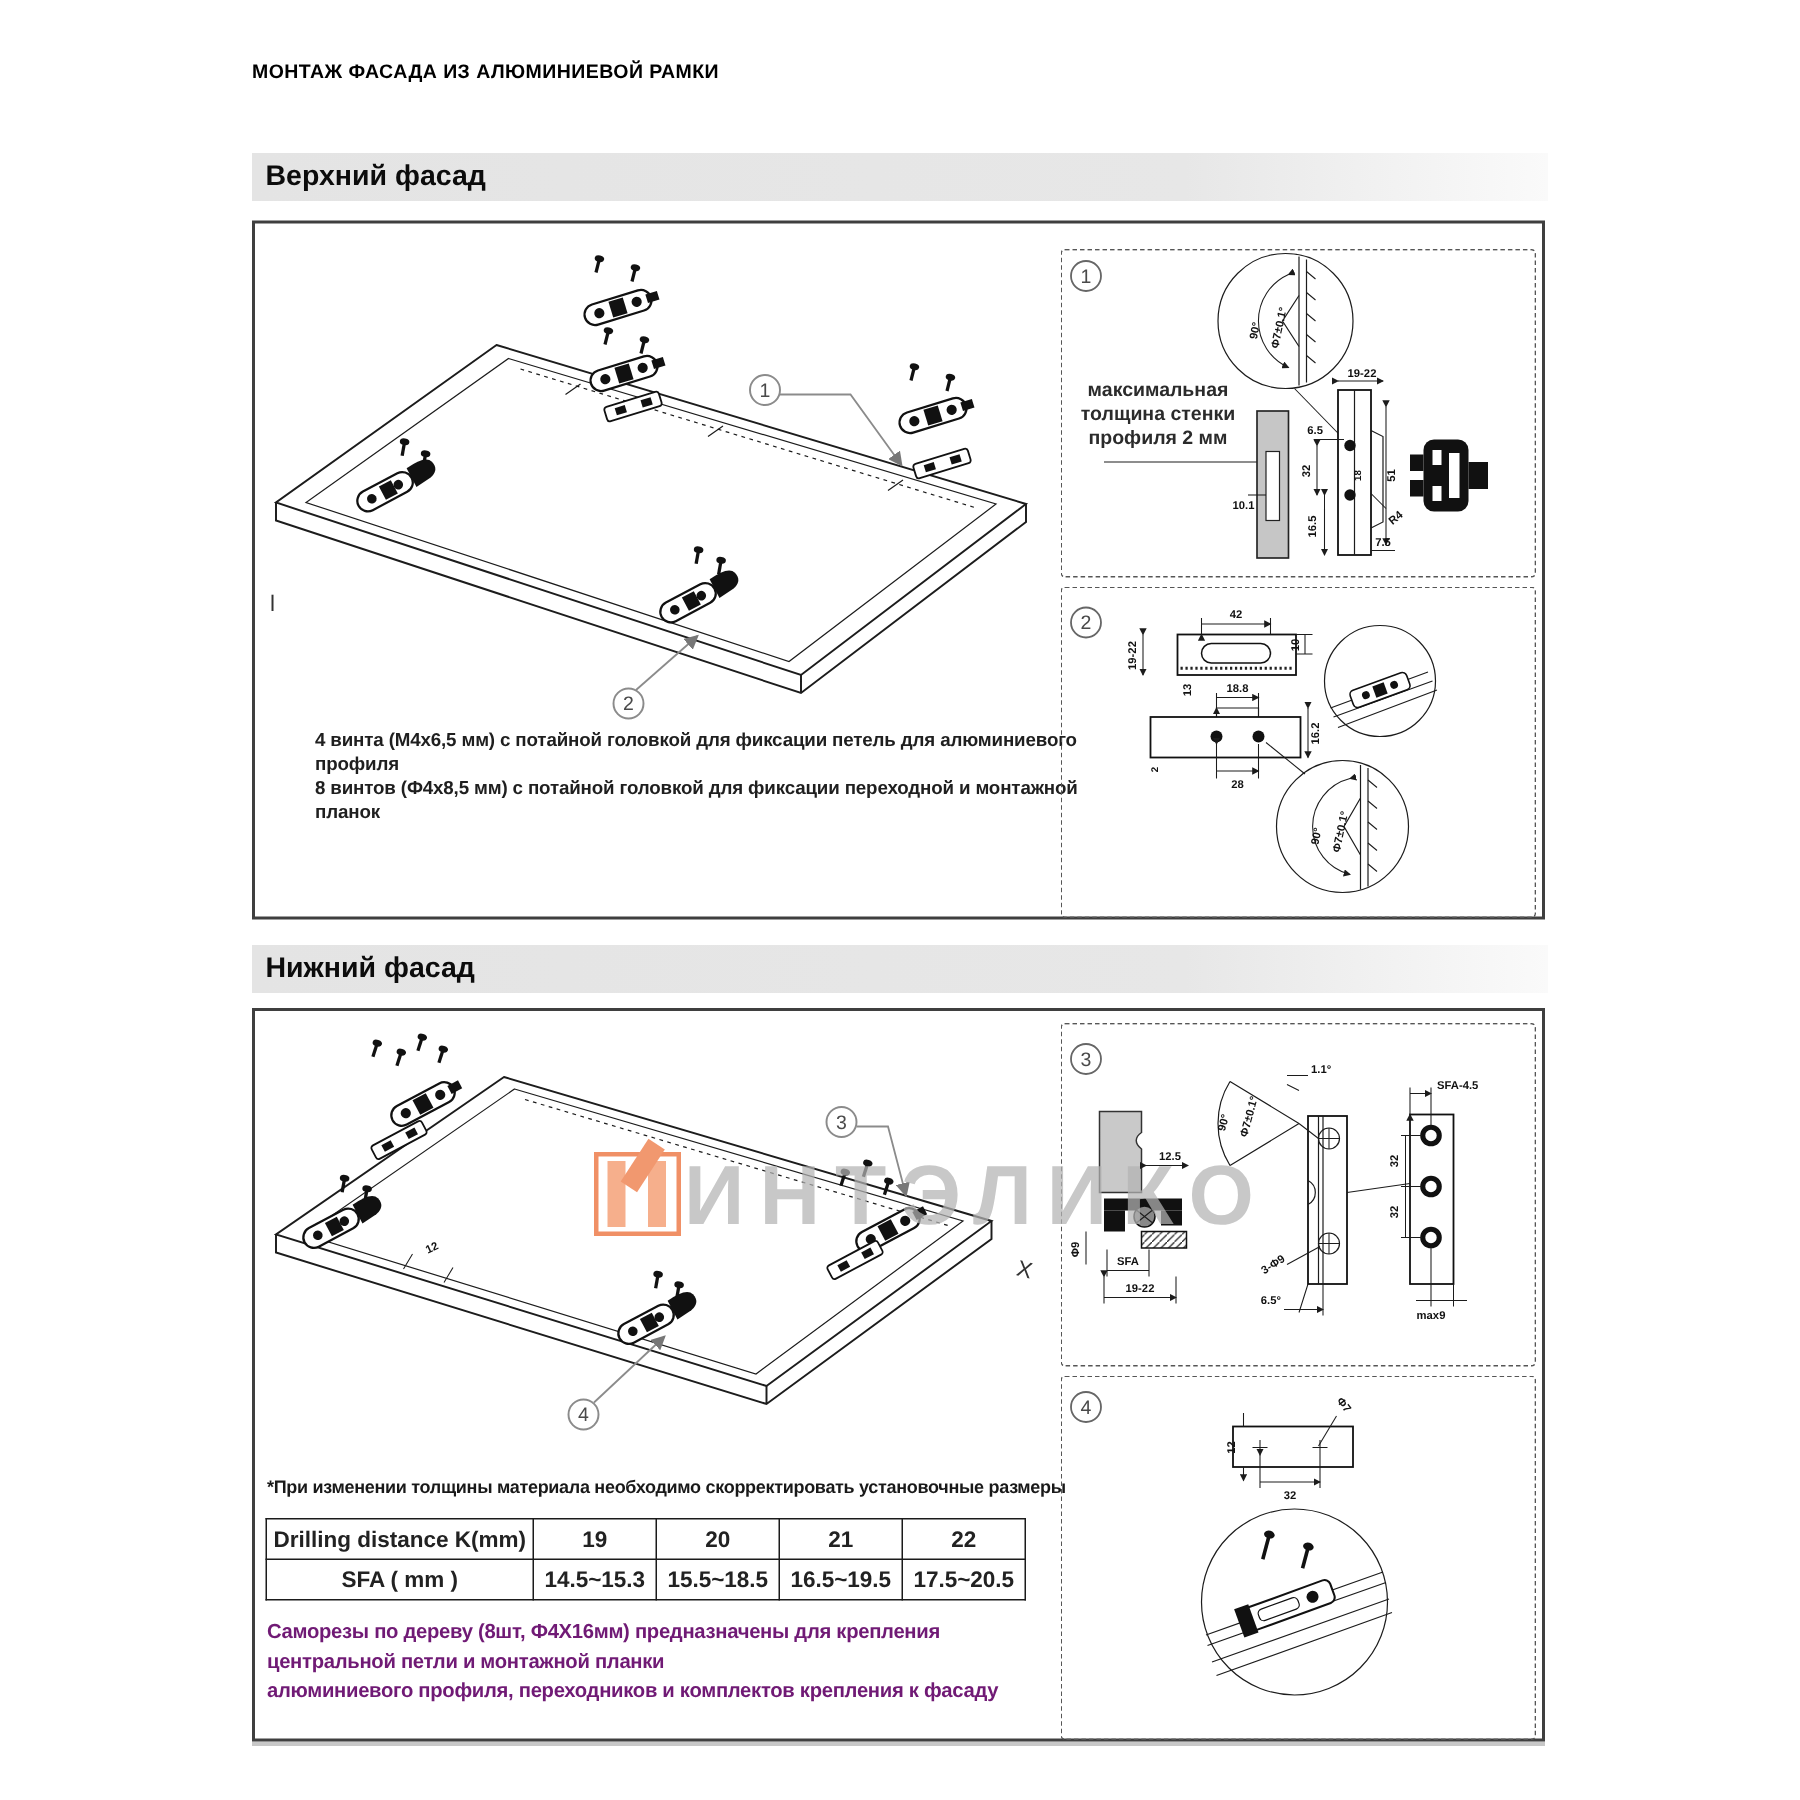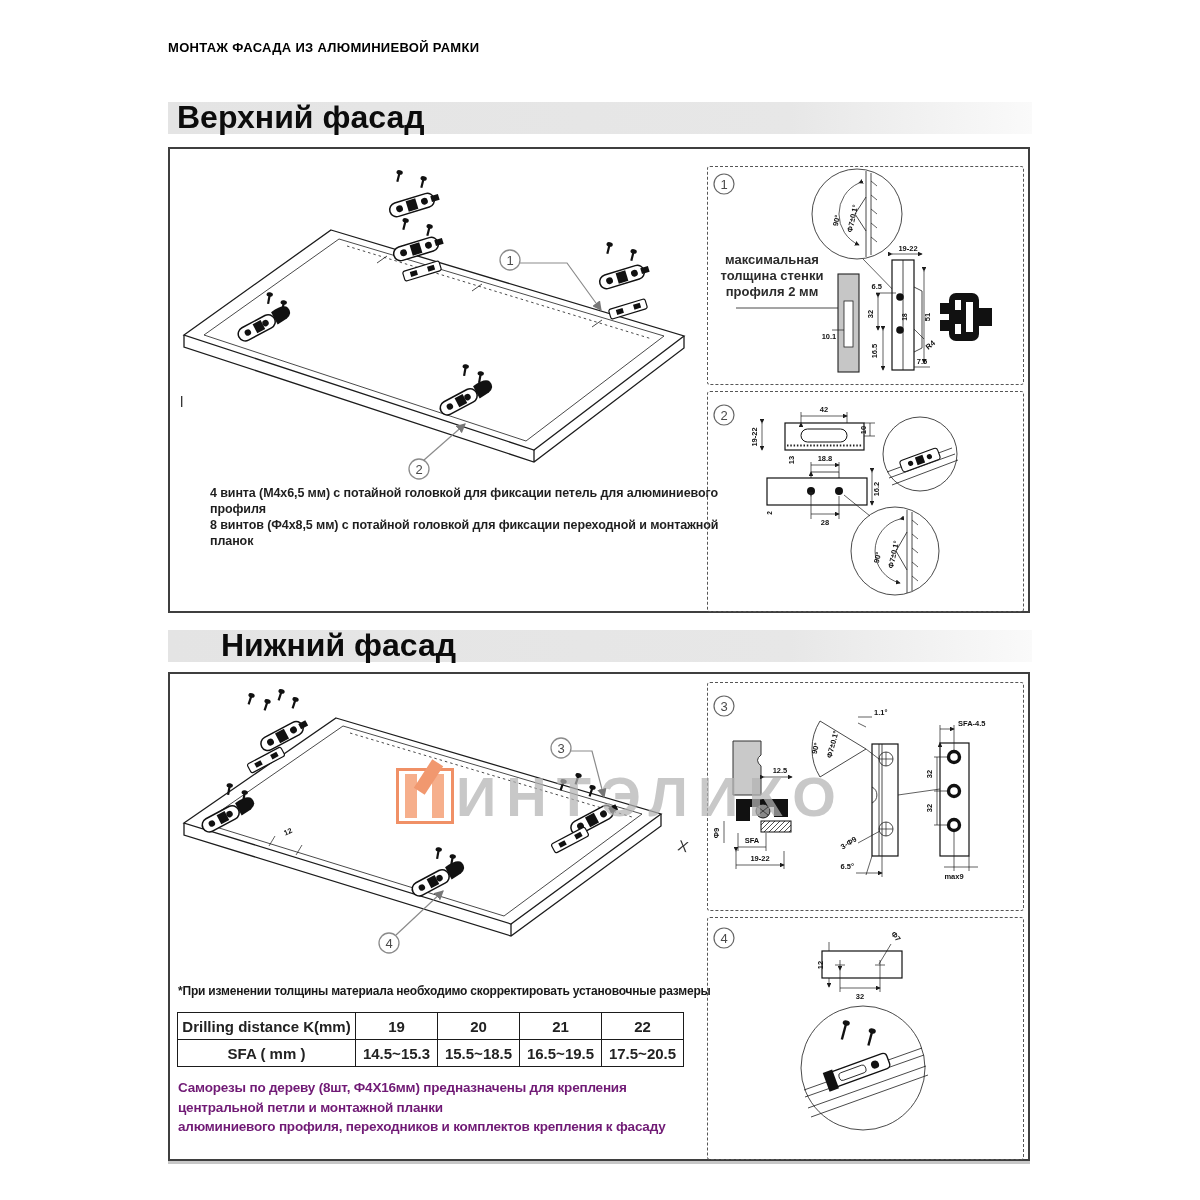--- a/index.html
+++ b/index.html
@@ -3,22 +3,22 @@
 <meta charset="utf-8">
 <style>
   * { margin:0; padding:0; box-sizing:border-box; }
   body { width:1200px; height:1200px; background:#fff; font-family:"Liberation Sans",sans-serif; position:relative; overflow:hidden; }
   #canvas { position:absolute; left:0; top:0; width:1200px; height:1200px; background:#fff; }
 
   .doc-header { position:absolute; left:168px; top:40px; font-size:13px; font-weight:700; color:#000000; letter-spacing:.3px; }
 
   .section-bar { position:absolute; left:168px; width:864px; height:32px;
     background:linear-gradient(90deg,#e4e4e4 0%,#e7e7e7 72%,#fafafa 100%); }
-  .section-bar .t { font-size:32px; font-weight:600; color:#0c0c0c; line-height:31px; padding-left:9px; }
-  #bar1 { top:102px; } #bar2 { top:630px;padding-left:44px; }
+  .section-bar .t { font-size:19px; font-weight:600; color:#0c0c0c; line-height:31px; padding-left:9px; }
+  #bar1 { top:102px; } #bar2 { top:630px; }
 
   .main-box { position:absolute; left:168px; width:862px; border:2px solid #3f3f3f; background:#fff; }
   #box1 { top:147px; height:466px; }
   #box2 { top:672px; height:489px; box-shadow:0 3px 0 rgba(130,130,130,.45); }
 
   .detail-box { position:absolute; border:1.6px dashed #565656; border-radius:3px; background:transparent; }
   #d1 { left:537px; top:17px;  width:317px; height:219px; }
   #d2 { left:537px; top:242px; width:317px; height:221px; }
   #d3 { left:537px; top:8px;   width:317px; height:229px; }
   #d4 { left:537px; top:243px; width:317px; height:243px; }

